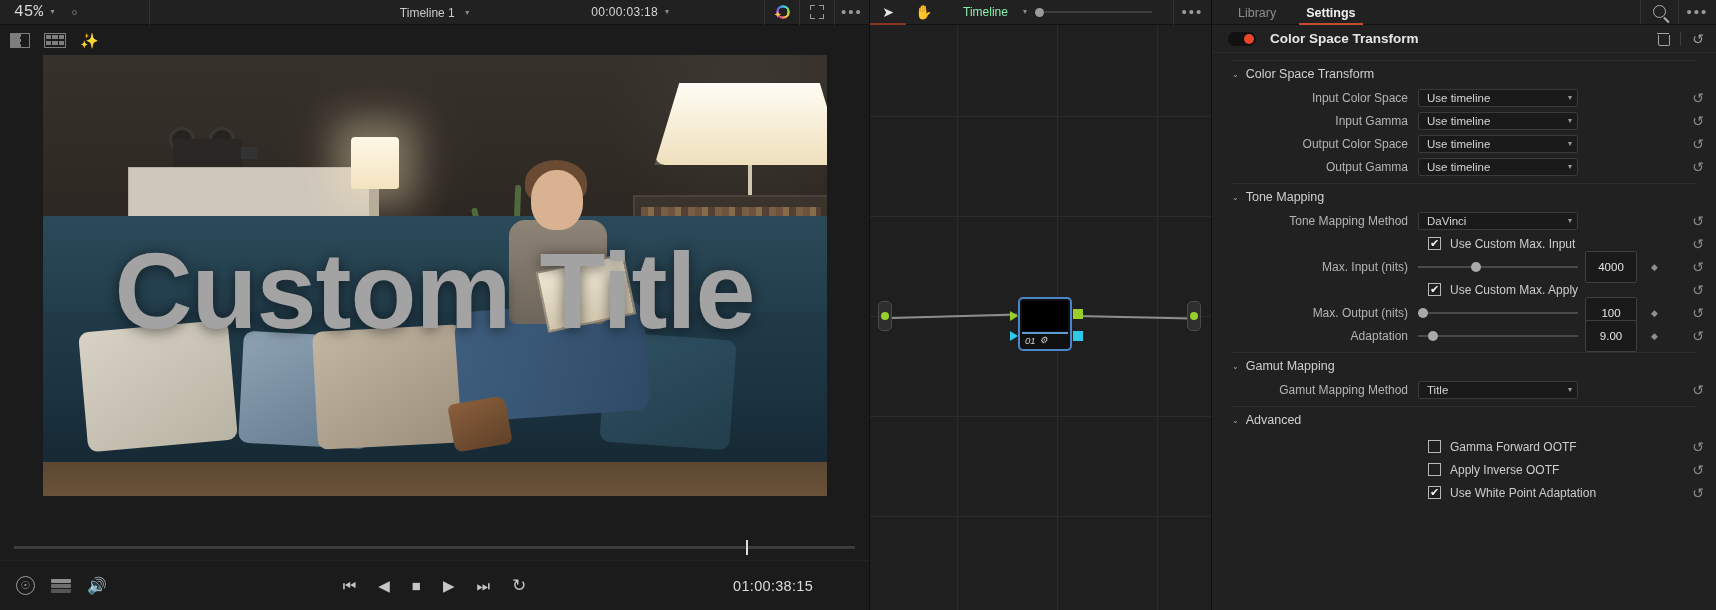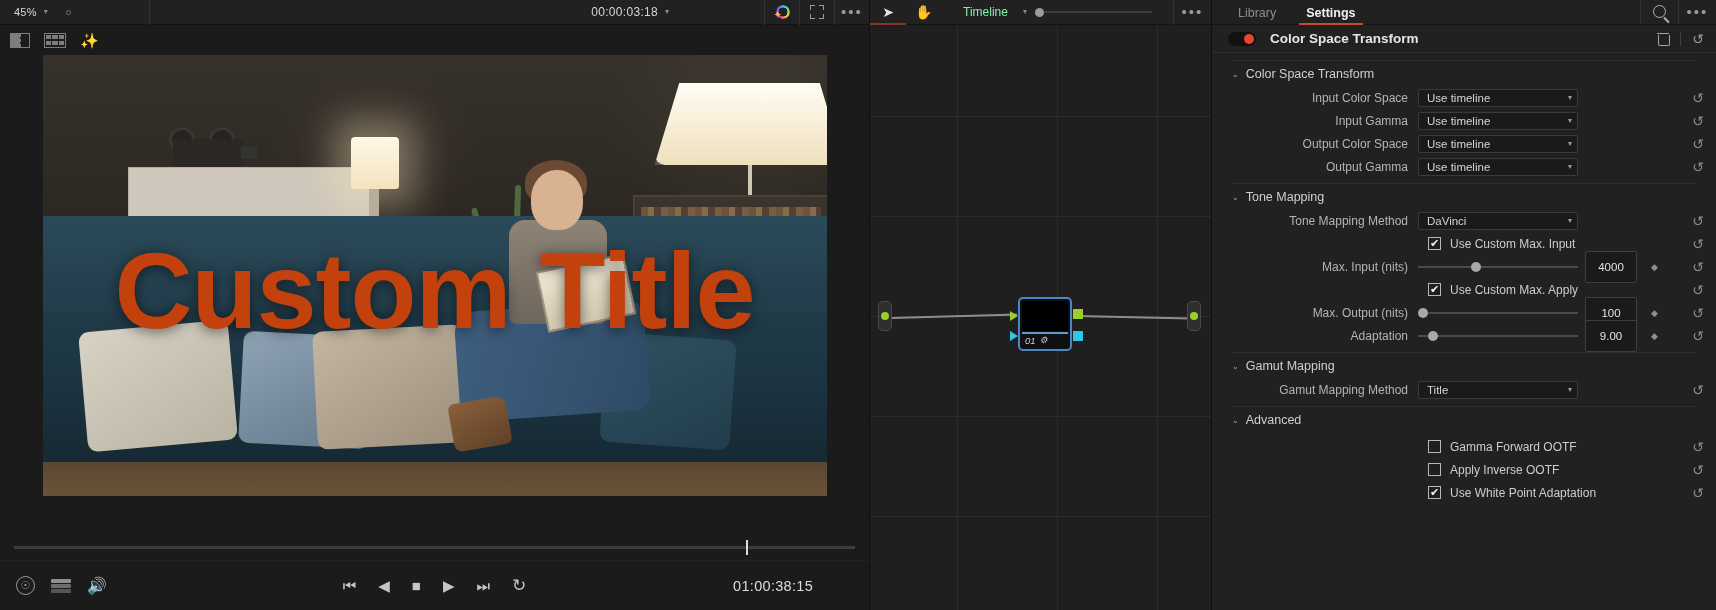--- a/index.html
+++ b/index.html
@@ -14,21 +14,21 @@
   .app { display: flex; width: 1716px; height: 610px; }
 
   
   .viewer-col { width: 870px; height: 610px; background: #1b1b1b; position: relative;
                 border-right: 1px solid #0e0e0e; display: flex; flex-direction: column; }
 
   .viewer-topbar { height: 25px; background: #212121; display: flex; align-items: center;
                    border-bottom: 1px solid #121212; position: relative; }
   .zoom-group { display: flex; align-items: center; padding-left: 14px; width: 150px;
                 border-right: 1px solid #333; height: 25px; }
-  .zoom-val { font-size: 11px; color: #d7d7d7; letter-spacing: .2px; }
+  .zoom-val { font-size: 16px; color: #d7d7d7; letter-spacing: .2px; font-family: Liberation Mono, monospace; }
   .chev { margin-left: 7px; color: #8b8b8b; font-size: 8px; line-height: 1; }
   .dot-sm { width: 5px; height: 5px; border: 1px solid #6e6e6e; border-radius: 50%;
             margin-left: 18px; }
   .tl-name-wrap { position: absolute; left: 0; right: 0; text-align: center;
                   pointer-events: none; }
   .tl-name { font-size: 12px; color: #c9c9c9; pointer-events: auto; }
   .tl-name .chev { display: inline-block; vertical-align: 2px; }
   .tc-group { position: absolute; right: 200px; display: flex; align-items: center; }
   .tc-val { font-size: 12px; color: #d6d6d6; font-family: "Liberation Sans", sans-serif;
             letter-spacing: .3px; }
@@ -139,21 +139,21 @@
   .p-legs { position:absolute; left:10px; top:150px; width:190px; height:110px;
     background: linear-gradient(110deg,#3f5f80,#2f4a66); border-radius: 22px 16px 14px 20px;
     transform: rotate(-4deg); }
   .p-book { position:absolute; left:96px; top:108px; width:86px; height:58px;
     background: linear-gradient(180deg,#efe6d2,#d3c8b0); transform: rotate(-12deg);
     box-shadow: 0 0 0 2px #9e9280; }
   .p-boot { position:absolute; left:4px; top:244px; width:58px; height:48px;
     background: linear-gradient(160deg,#8a5f3b,#5f4128); border-radius: 6px 10px 6px 8px;
     transform: rotate(-10deg); }
   .title-text { position: absolute; left: 0; right: 0; top: 182px; text-align: center;
-    font-size: 108px; font-weight: bold; color: #c2410c; letter-spacing: -1px;
+    font-size: 108px; font-weight: bold; color: #a3a3a3; letter-spacing: -1px;
     text-shadow: 0 2px 14px rgba(0,0,0,.55); font-family: "Liberation Sans", sans-serif;
     line-height: 1; }
 
   .scrub-row { height: 26px; background: #1b1b1b; display: flex; align-items: center;
                padding: 0 14px; }
   .scrub-track { flex: 1; height: 3px; background: #3c3c3c; position: relative; }
   .scrub-head { position: absolute; top: -6px; width: 2px; height: 15px; background: #dcdcdc; }
 
   .transport { height: 50px; background: #1b1b1b; display: flex; align-items: center;
                position: relative; border-top: 1px solid #232323; }
@@ -306,20 +306,26 @@
 
   <div class="viewer-col">
 
     <div class="viewer-topbar">
       <div class="zoom-group">
         <span class="zoom-val">45%</span>
         <span class="chev">▾</span>
         <span class="dot-sm"></span>
       </div>
 
+      <div class="tl-name-wrap">
+        <span class="tl-name">
+          <span>Timeline 1</span>
+          <span class="chev">▾</span>
+        </span>
+      </div>
 
       <div class="tc-group">
         <span class="tc-val">00:00:03:18</span>
         <span class="chev">▾</span>
       </div>
 
       <div class="top-btns">
         <div class="tbtn">
           <span class="magic-ic">
             <span class="ring"></span>

